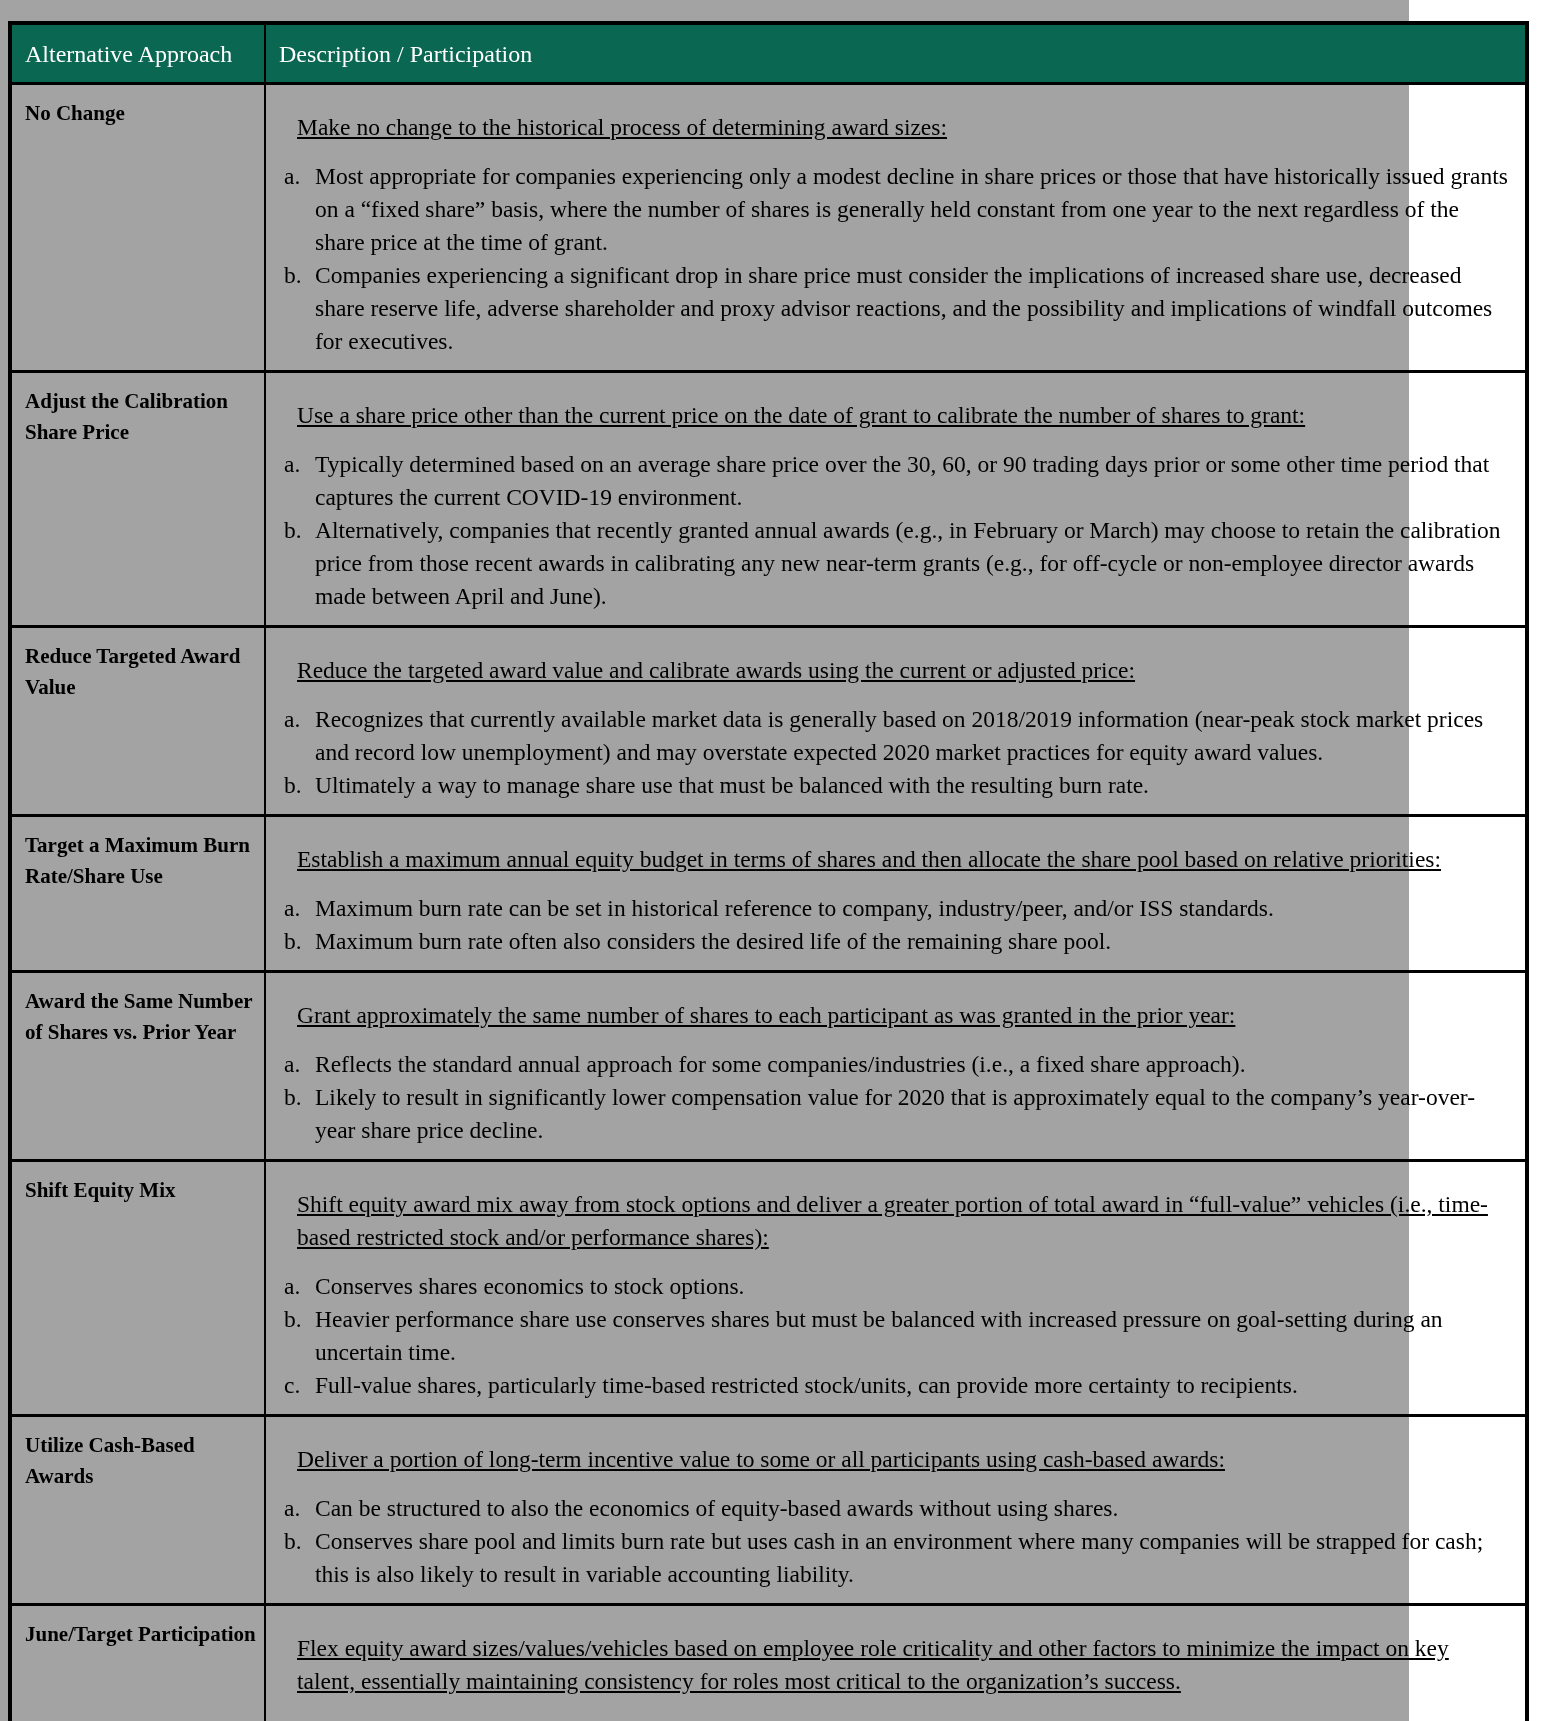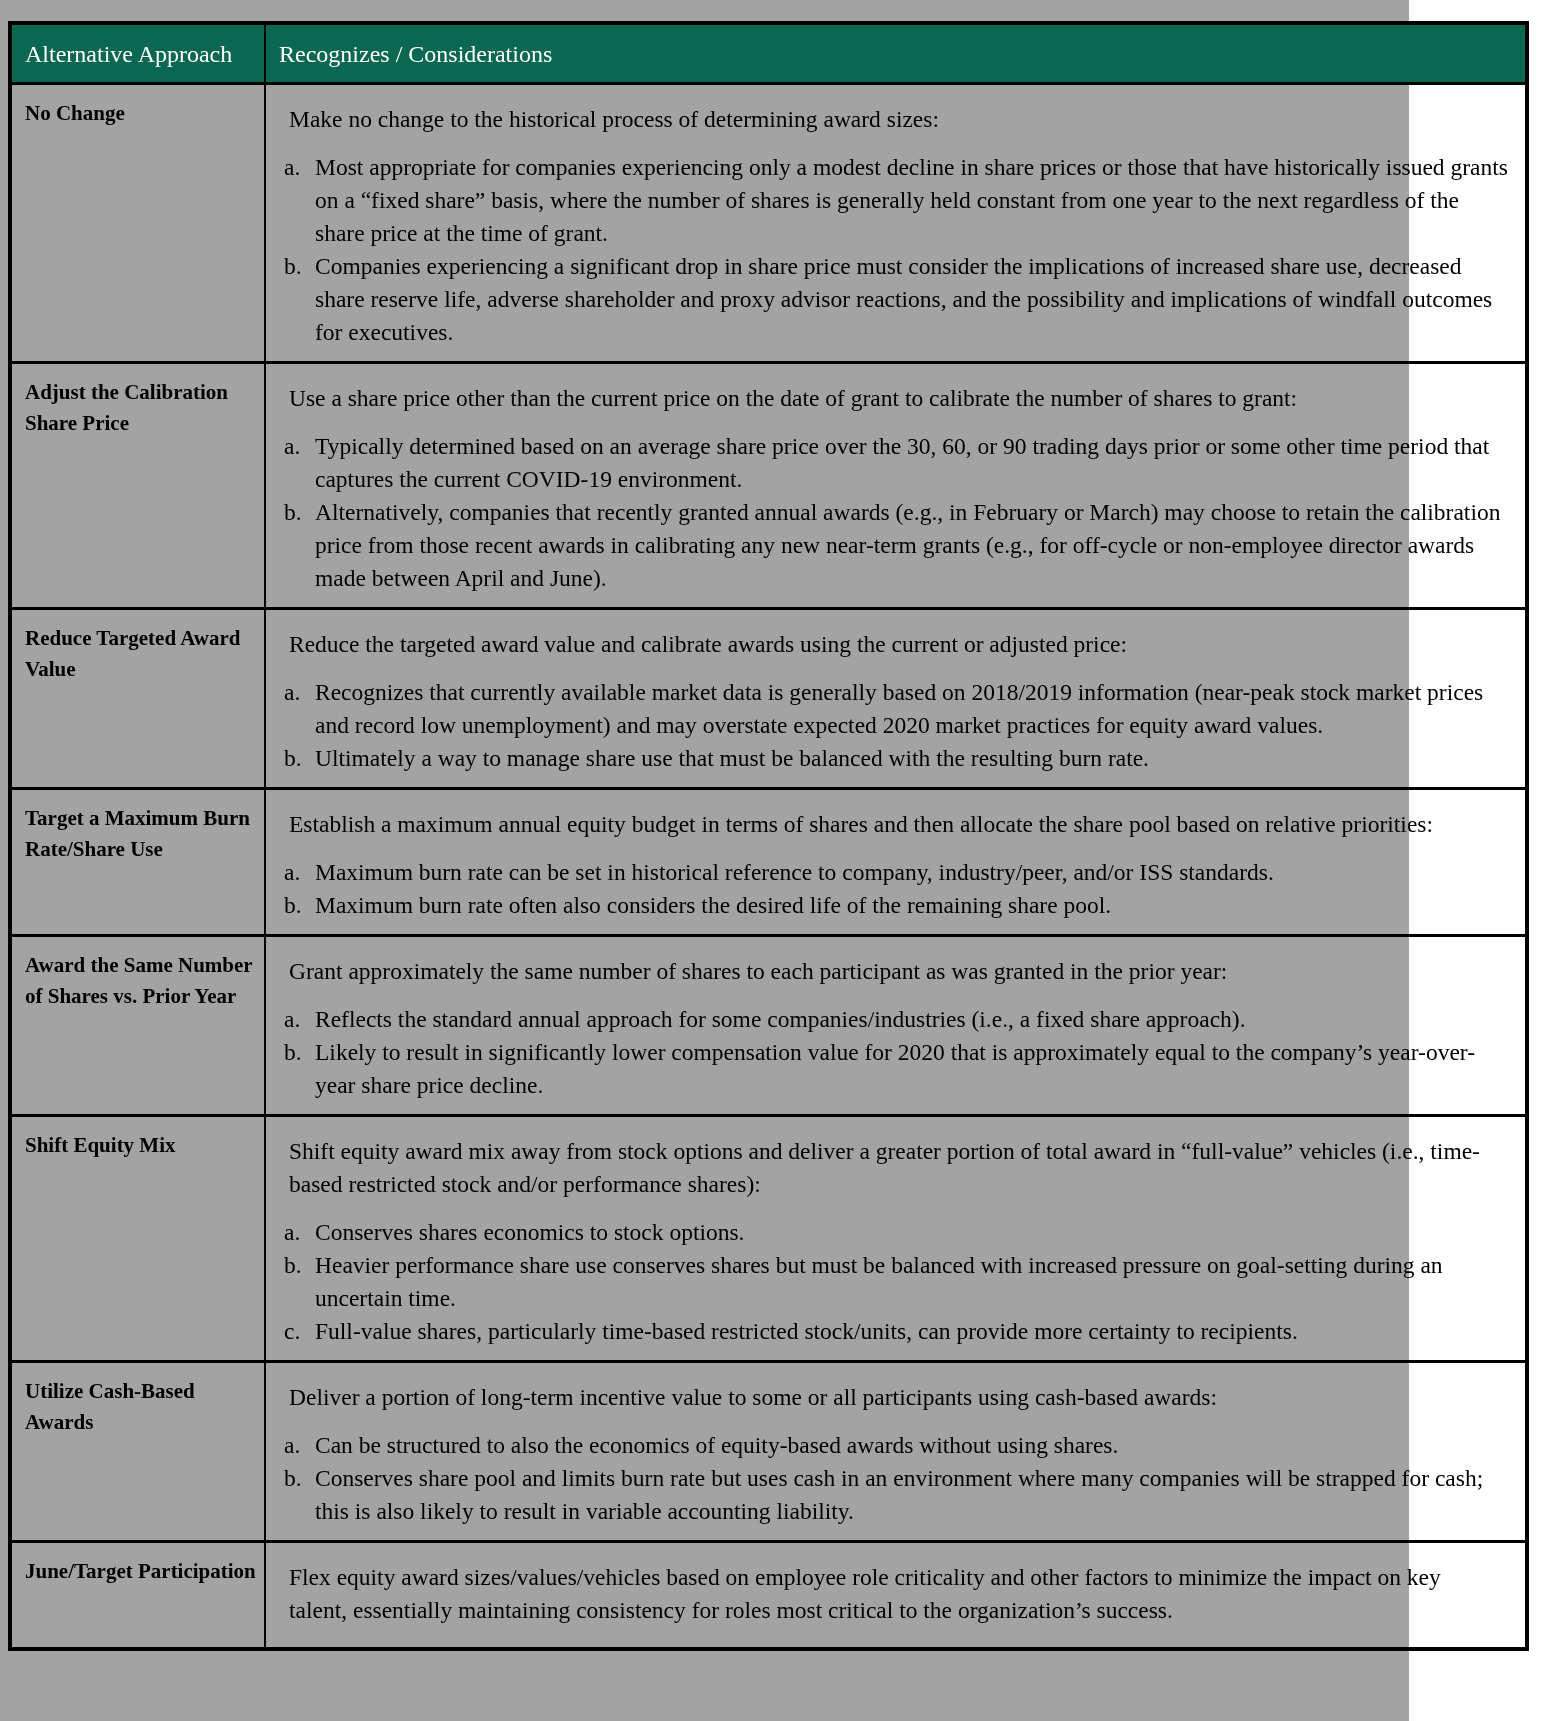--- a/index.html
+++ b/index.html
@@ -47,21 +47,22 @@
     font-size: 21px;
     line-height: 31px;
     padding: 13px 8px 12px 13px;
   }
   td.desc-cell {
     font-size: 23.5px;
     line-height: 33px;
     padding: 10px 14px 12px 15px;
   }
   .desc-intro {
-    margin: 8px;
+    margin: 16px;
+    text-decoration: underline;
   }
   ol.lettered {
     margin: 15px 0 0 0;
     padding: 0 0 0 3px;
     list-style: none;
     counter-reset: li;
   }
   ol.lettered li {
     counter-increment: li;
     position: relative;
@@ -79,21 +80,21 @@
 
 <div class="page">
   <table class="alt-table">
     <colgroup>
       <col class="col-approach">
       <col class="col-desc">
     </colgroup>
     <thead>
       <tr>
         <th class="hdr-cell">Alternative Approach</th>
-        <th class="hdr-cell">Recognizes / Considerations</th>
+        <th class="hdr-cell">Description / Participation</th>
       </tr>
     </thead>
     <tbody>
 
       <tr>
         <td class="approach-cell">No Change</td>
         <td class="desc-cell">
           <p class="desc-intro">Make no change to the historical process of determining award sizes:</p>
           <ol class="lettered">
             <li>Most appropriate for companies experiencing only a modest decline in share prices or those that have historically issued grants on a “fixed share” basis, where the number of shares is generally held constant from one year to the next regardless of the share price at the time of grant.</li>

